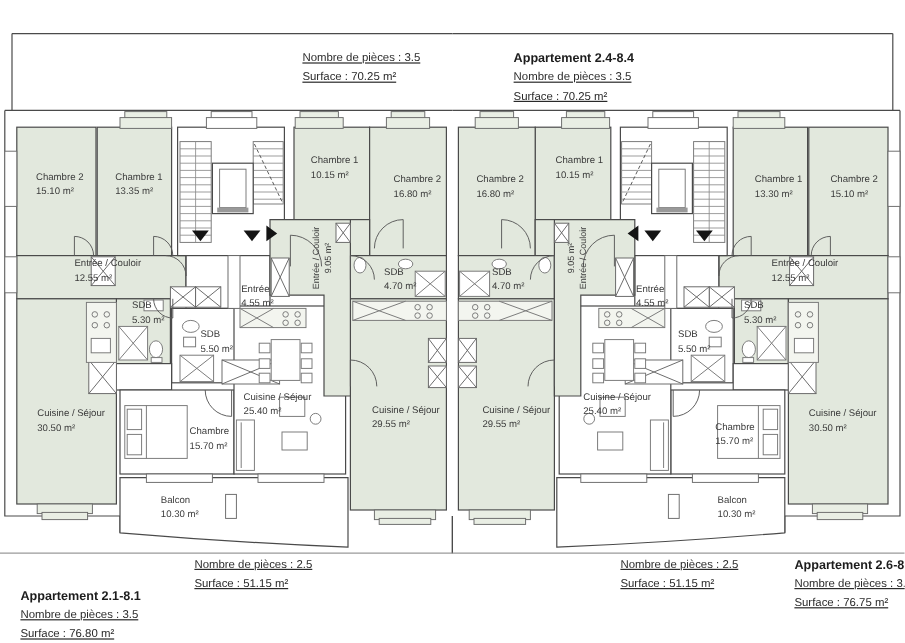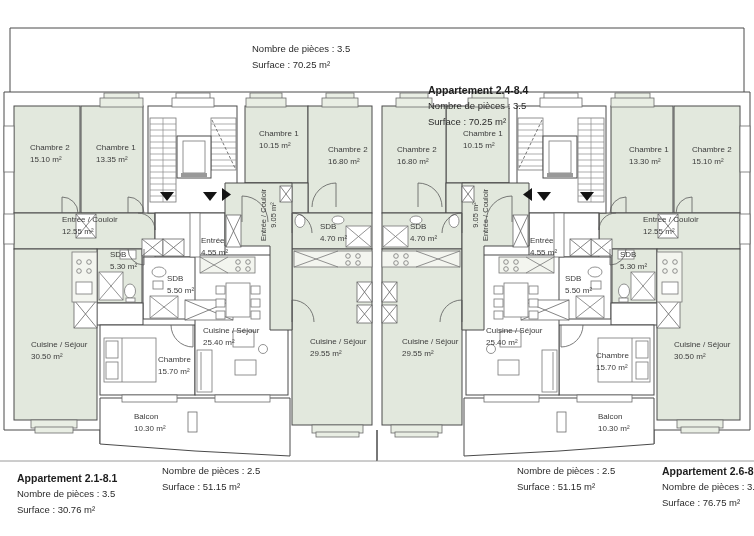--- a/index.html
+++ b/index.html
@@ -1,21 +1,21 @@
 <!DOCTYPE html>
 <html><head>
 <meta charset="utf-8">
 <style>
   html,body{margin:0;padding:0;background:#fff;}
   .stage{position:relative;width:754px;height:536px;background:#ffffff;overflow:hidden;
          font-family:"Liberation Sans", sans-serif;}
   .stage svg{position:absolute;left:0;top:0;}
   .unit-block{position:absolute;color:#1d1d1d;width:150px;}
   .unit-block .t{font-size:10.5px;font-weight:700;line-height:16px;white-space:nowrap;}
-  .unit-block .l{font-size:9.5px;font-weight:400;line-height:16px;white-space:nowrap;color:#2a2a2a;}
+  .unit-block .l{font-size:9.5px;font-weight:400;line-height:16px;white-space:nowrap;color:#2a2a2a;text-decoration:underline;}
   text{fill:#3b3b3b;font-size:8px;font-family:"Liberation Sans",sans-serif;}
   text.v{font-size:7.5px;}
 </style>
 </head>
 <body>
 
 <div class="stage">
 
 <svg width="754" height="536" viewBox="0 0 754 536">
   <defs>
@@ -262,30 +262,30 @@
     <text x="598" y="431">10.30 m²</text>
     <text class="v" x="488" y="215" text-anchor="middle" transform="rotate(-90 488 215)">Entrée / Couloir</text>
     <text class="v" x="478" y="215" text-anchor="middle" transform="rotate(-90 478 215)">9.05 m²</text>
   </g>
 </svg>
 
 <div class="unit-block" style="left:252px;top:41px;">
   <div class="l">Nombre de pièces : 3.5</div>
   <div class="l">Surface : 70.25 m²</div>
 </div>
-<div class="unit-block" style="left:428px;top:41px;margin-top:41px;">
+<div class="unit-block" style="left:428px;top:41px;">
   <div class="t">Appartement 2.4-8.4</div>
   <div class="l">Nombre de pièces : 3.5</div>
   <div class="l">Surface : 70.25 m²</div>
 </div>
 
-<div class="unit-block" style="left:17px;top:470px;">
+<div class="unit-block" style="left:17px;top:489px;">
   <div class="t">Appartement 2.1-8.1</div>
   <div class="l">Nombre de pièces : 3.5</div>
-  <div class="l">Surface : 30.76 m²</div>
+  <div class="l">Surface : 76.80 m²</div>
 </div>
 <div class="unit-block" style="left:162px;top:463px;">
   <div class="l">Nombre de pièces : 2.5</div>
   <div class="l">Surface : 51.15 m²</div>
 </div>
 <div class="unit-block" style="left:517px;top:463px;">
   <div class="l">Nombre de pièces : 2.5</div>
   <div class="l">Surface : 51.15 m²</div>
 </div>
 <div class="unit-block" style="left:662px;top:463px;">

